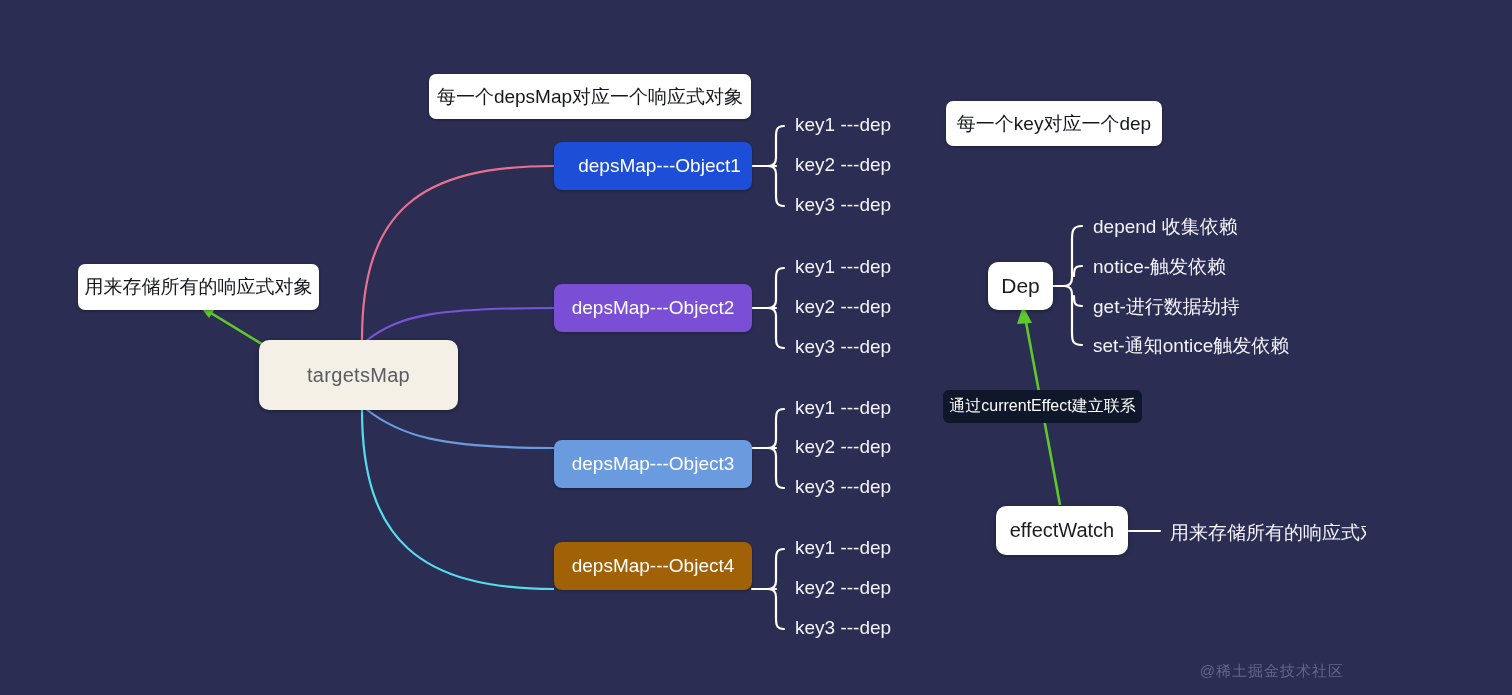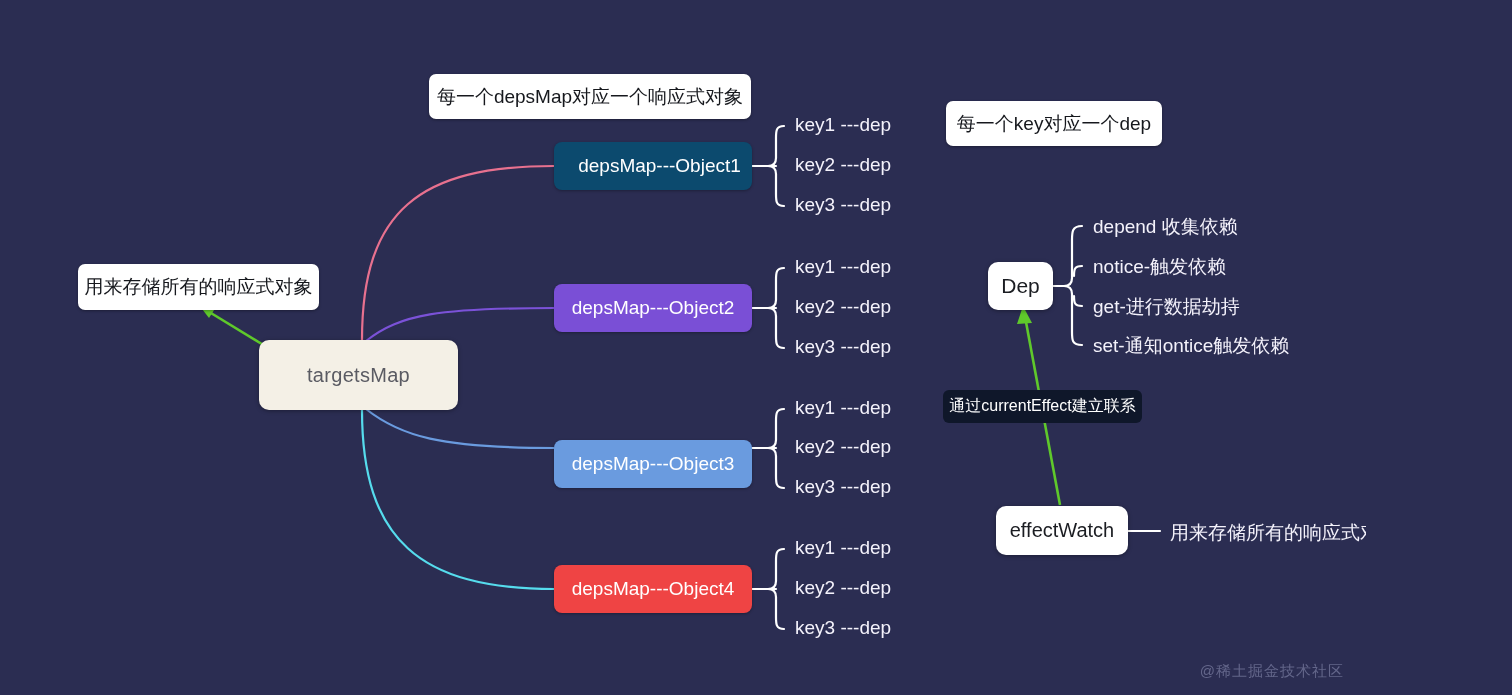--- a/index.html
+++ b/index.html
@@ -145,24 +145,24 @@
   </svg>
 
   <div class="node note" style="left:429px; top:74px; width:322px; height:45px;">每一个depsMap对应一个响应式对象</div>
 
   <div class="node note" style="left:946px; top:101px; width:216px; height:45px;">每一个key对应一个dep</div>
 
   <div class="node note" style="left:78px; top:264px; width:241px; height:46px;">用来存储所有的响应式对象</div>
 
   <div class="node root" style="left:259px; top:340px; width:199px; height:70px;">targetsMap</div>
 
-  <div class="node deps" style="left:554px; top:142px; width:198px; height:48px; background:#0c4a6e;padding-left:13px;">depsMap---Object1</div>
+  <div class="node deps" style="left:554px; top:142px; width:198px; height:48px; background:#1d4ed8;padding-left:13px;">depsMap---Object1</div>
   <div class="node deps" style="left:554px; top:284px; width:198px; height:48px; background:#7a4fd6;">depsMap---Object2</div>
   <div class="node deps" style="left:554px; top:440px; width:198px; height:48px; background:#6a9bdf;">depsMap---Object3</div>
-  <div class="node deps" style="left:554px; top:565px; width:198px; height:48px; background:#ef4444;">depsMap---Object4</div>
+  <div class="node deps" style="left:554px; top:542px; width:198px; height:48px; background:#a16207;">depsMap---Object4</div>
 
   <div class="leaf" style="left:795px; top:114px;">key1 ---dep</div>
   <div class="leaf" style="left:795px; top:154px;">key2 ---dep</div>
   <div class="leaf" style="left:795px; top:194px;">key3 ---dep</div>
 
   <div class="leaf" style="left:795px; top:256px;">key1 ---dep</div>
   <div class="leaf" style="left:795px; top:296px;">key2 ---dep</div>
   <div class="leaf" style="left:795px; top:336px;">key3 ---dep</div>
 
   <div class="leaf" style="left:795px; top:397px;">key1 ---dep</div>

